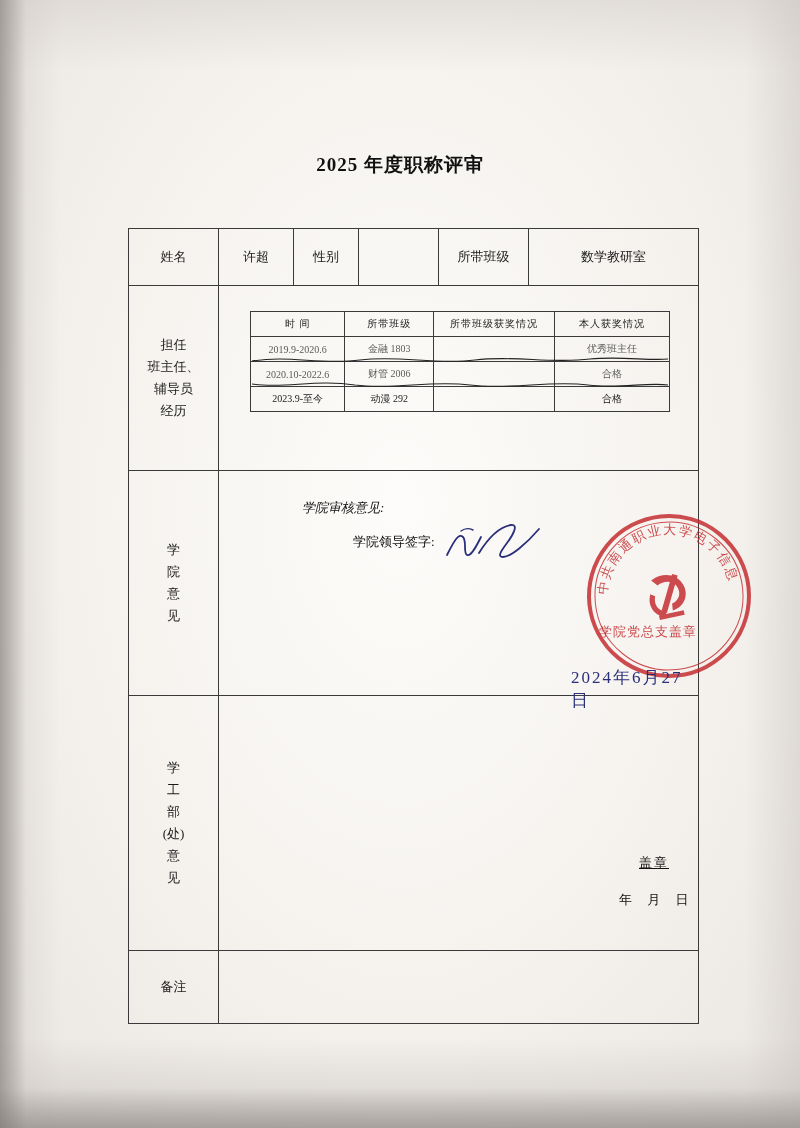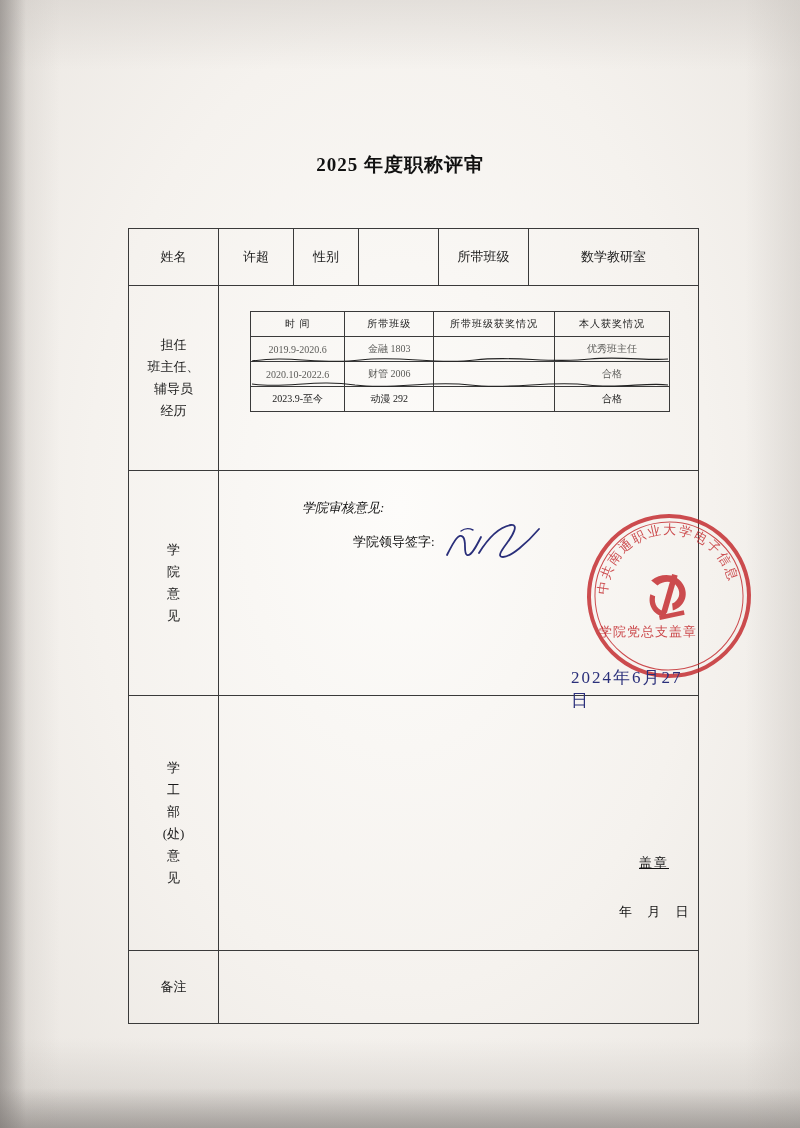--- a/index.html
+++ b/index.html
@@ -200,21 +200,20 @@
     letter-spacing: 2px;
     text-decoration: underline;
   }
   .dept-date {
     position: absolute;
     left: 400px;
     top: 195px;
     font-size: 13px;
     color: #111;
     letter-spacing: 6px;
-    margin-top: 12px;
   }
 
   .remark-cell { height: 58px; }
 
   .cellpad { padding: 0 10px; }
 </style>
 </head>
 <body>
 
 <div class="page">

